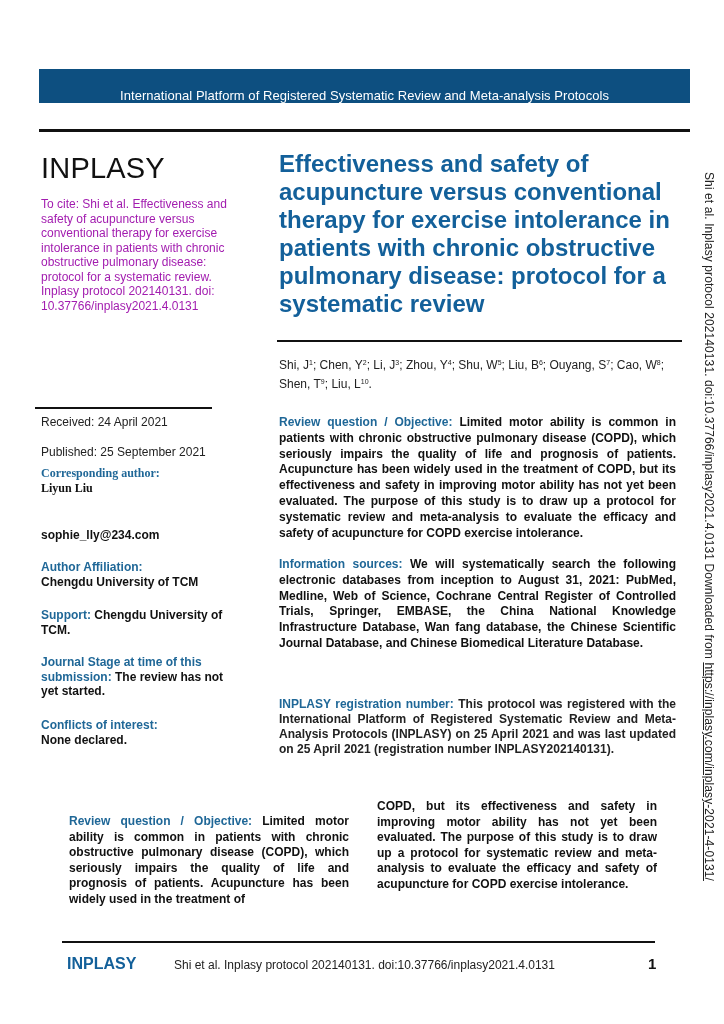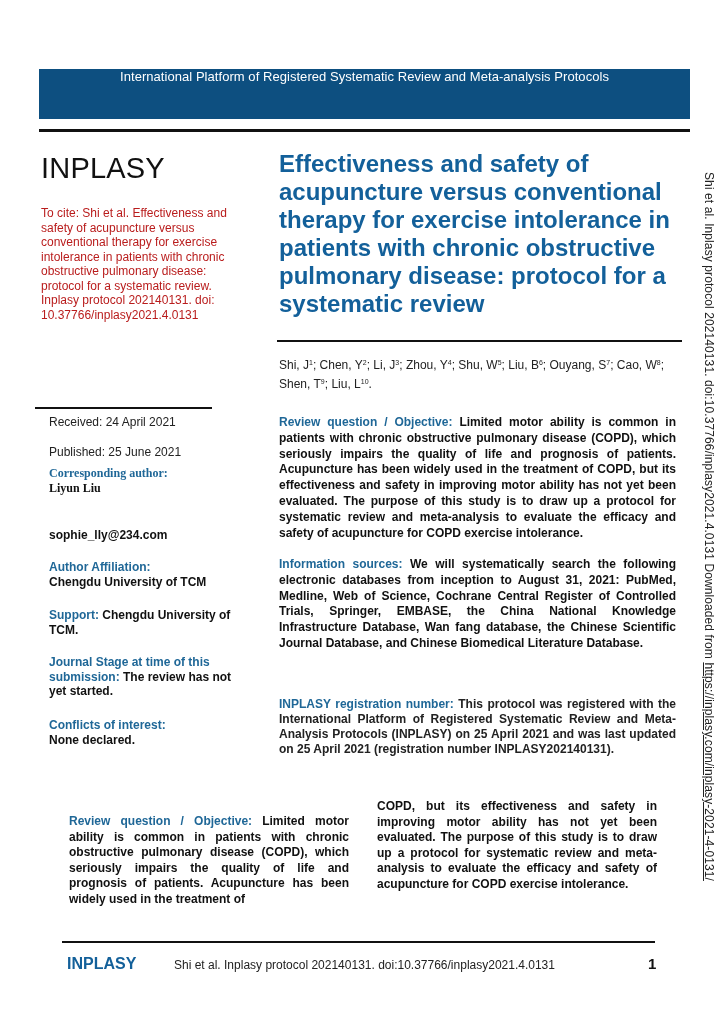--- a/index.html
+++ b/index.html
@@ -1,35 +1,35 @@
 <!DOCTYPE html>
 <html><head>
   <meta charset="utf-8">
   <style>
     * { margin: 0; padding: 0; box-sizing: border-box; }
     html, body { width: 724px; height: 1024px; background: #ffffff; overflow: hidden; }
     body { position: relative; font-family: "Liberation Sans", sans-serif; color: #111; }
 
     .banner {
-      position: absolute; left: 39px; top: 69px; width: 651px; height: 50px;
+      position: absolute; left: 39px; top: 69px; width: 651px; height: 34px;
       background: #0d4f80; color: #ffffff;
-      font-size: 13px; display: flex; align-items: flex-start; justify-content: center;
+      font-size: 13px; display: flex; align-items: flex-end; justify-content: center;
       letter-spacing: 0.05px;
     }
     .rule { position: absolute; background: #111; }
     .rule-top { left: 39px; top: 129px; width: 651px; height: 3px; }
     .rule-title { left: 277px; top: 340px; width: 405px; height: 2px; }
     .rule-left { left: 35px; top: 407px; width: 177px; height: 2px; }
     .rule-bottom { left: 62px; top: 941px; width: 593px; height: 2px; }
 
     .left-col { position: absolute; left: 41px; top: 150px; width: 200px; }
     .brand-title { font-size: 29px; line-height: 36px; color: #111; letter-spacing: 0.2px; font-weight: normal; }
-    .cite { margin-top: 20px; font-size: 12px; line-height: 14.5px; color: #b91c1c; }
+    .cite { margin-top: 11px; font-size: 12px; line-height: 14.5px; color: #a21caf; }
 
-    .meta { position: absolute; left: 41px; width: 200px; font-size: 12px; line-height: 14.5px; margin-left: 8px; }
+    .meta { position: absolute; left: 41px; width: 200px; font-size: 12px; line-height: 14.5px; }
     .meta .plain { color: #222; }
     .meta .label { color: #1f6797; font-weight: bold; }
     .meta .value { color: #111; font-weight: bold; }
 
     .title {
       position: absolute; left: 279px; top: 150px; width: 400px;
       font-size: 24px; line-height: 28px; font-weight: bold; color: #13609a;
     }
     .authors {
       position: absolute; left: 279px; top: 355px; width: 410px;
@@ -77,21 +77,21 @@
   </div>
   <div class="cite">To cite: Shi et al. Effectiveness and safety of acupuncture versus conventional therapy for exercise intolerance in patients with chronic obstructive pulmonary disease: protocol for a systematic review. Inplasy protocol 202140131. doi: 10.37766/inplasy2021.4.0131</div>
 </div>
 
 <div class="rule rule-left"></div>
 
 <div class="meta" style="top:415px;">
   <span class="plain">Received: 24 April 2021</span>
 </div>
 <div class="meta" style="top:445px;">
-  <span class="plain">Published: 25 June 2021</span>
+  <span class="plain">Published: 25 September 2021</span>
 </div>
 <div class="meta" style="top:466px;font-family:Liberation Serif, serif;">
   <div class="label">Corresponding author:</div>
   <div class="value">Liyun Liu</div>
 </div>
 <div class="meta" style="top:528px;">
   <span class="value">sophie_lly@234.com</span>
 </div>
 <div class="meta" style="top:560px;">
   <div class="label">Author Affiliation:</div>

